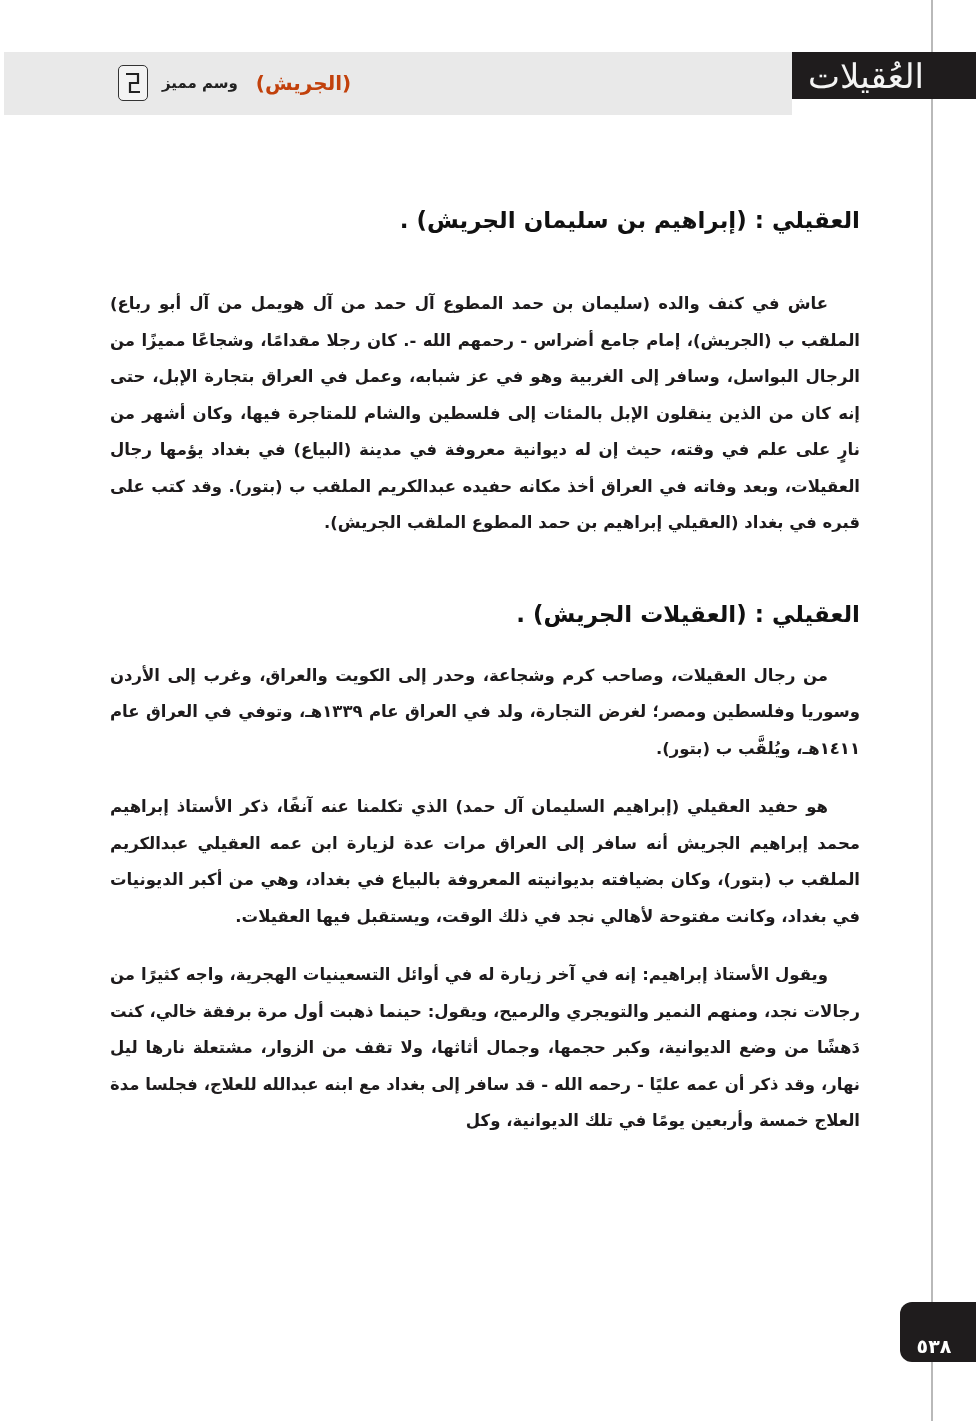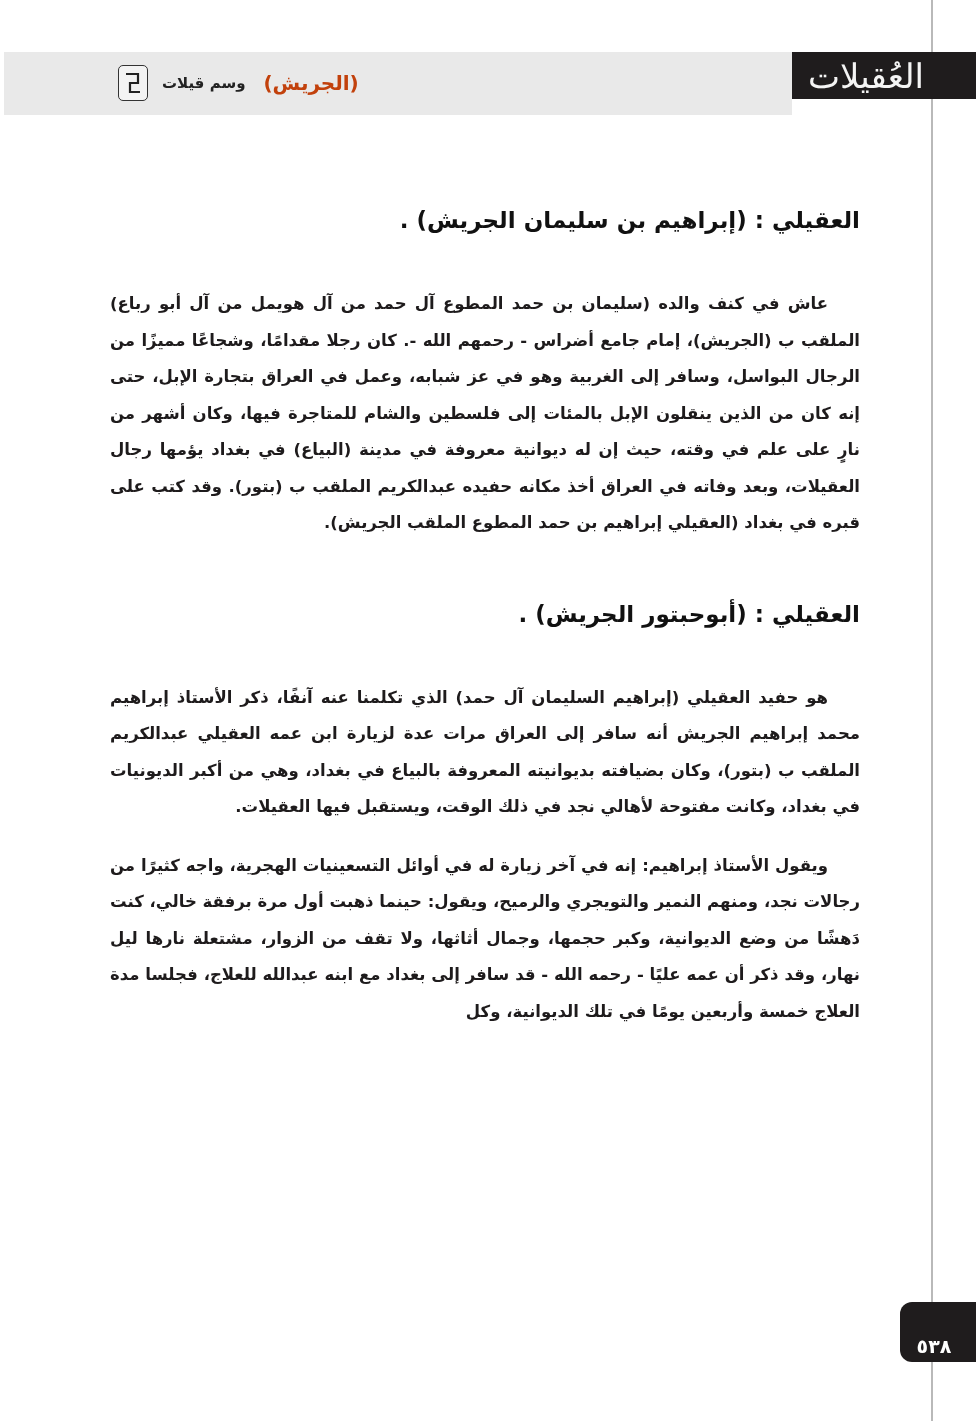--- a/index.html
+++ b/index.html
@@ -138,41 +138,42 @@
 <div class="margin-rule"></div>
 
 <div class="header-band"></div>
 
 <div class="header-meta">
   <div class="brand-mark">
     <svg width="20" height="26" viewBox="0 0 20 26">
       <path d="M3 4 H15 V13 H7 V22 H17" fill="none" stroke="#222" stroke-width="2.2" stroke-linejoin="miter"></path>
     </svg>
   </div>
-  <span class="header-caption">وسم قيلات</span>
+  <span class="header-caption">وسم مميز</span>
   <span class="header-tribe">(الجريش)</span>
 </div>
 
 <div class="header-logo">
   <span>العُقيلات</span>
 </div>
 
 <div class="content">
   <div>
     <h2 class="section-title">العقيلي : (إبراهيم بن سليمان الجريش) .</h2>
     <div class="gap-s"></div>
     <div class="gap-m"></div>
     <p class="para">عاش في كنف والده (سليمان بن حمد المطوع آل حمد من آل هويمل من آل أبو رباع) الملقب ب (الجريش)، إمام جامع أضراس - رحمهم الله -. كان رجلا مقدامًا، وشجاعًا مميزًا من الرجال البواسل، وسافر إلى الغربية وهو في عز شبابه، وعمل في العراق بتجارة الإبل، حتى إنه كان من الذين ينقلون الإبل بالمئات إلى فلسطين والشام للمتاجرة فيها، وكان أشهر من نارٍ على علم في وقته، حيث إن له ديوانية معروفة في مدينة (البياع) في بغداد يؤمها رجال العقيلات، وبعد وفاته في العراق أخذ مكانه حفيده عبدالكريم الملقب ب (بتور). وقد كتب على قبره في بغداد (العقيلي إبراهيم بن حمد المطوع الملقب الجريش).</p>
   </div>
 
   <div class="gap-l"></div>
 
   <div>
-    <h2 class="section-title">العقيلي : (أبوحبتور الجريش) .</h2>
+    <h2 class="section-title">العقيلي : (العقيلات الجريش) .</h2>
     <div class="gap-s"></div>
+    <p class="para">من رجال العقيلات، وصاحب كرم وشجاعة، وحدر إلى الكويت والعراق، وغرب إلى الأردن وسوريا وفلسطين ومصر؛ لغرض التجارة، ولد في العراق عام ١٣٣٩هـ، وتوفي في العراق عام ١٤١١هـ، ويُلقَّب ب (بتور).</p>
     <div class="gap-m"></div>
     <p class="para">هو حفيد العقيلي (إبراهيم السليمان آل حمد) الذي تكلمنا عنه آنفًا، ذكر الأستاذ إبراهيم محمد إبراهيم الجريش أنه سافر إلى العراق مرات عدة لزيارة ابن عمه العقيلي عبدالكريم الملقب ب (بتور)، وكان بضيافته بديوانيته المعروفة بالبياع في بغداد، وهي من أكبر الديونيات في بغداد، وكانت مفتوحة لأهالي نجد في ذلك الوقت، ويستقبل فيها العقيلات.</p>
     <div class="gap-m"></div>
     <p class="para">ويقول الأستاذ إبراهيم: إنه في آخر زيارة له في أوائل التسعينيات الهجرية، واجه كثيرًا من رجالات نجد، ومنهم النمير والتويجري والرميح، ويقول: حينما ذهبت أول مرة برفقة خالي، كنت دَهشًا من وضع الديوانية، وكبر حجمها، وجمال أثاثها، ولا تقف من الزوار، مشتعلة نارها ليل نهار، وقد ذكر أن عمه عليًا - رحمه الله - قد سافر إلى بغداد مع ابنه عبدالله للعلاج، فجلسا مدة العلاج خمسة وأربعين يومًا في تلك الديوانية، وكل</p>
   </div>
 </div>
 
 <div class="page-tab">
   <span>٥٣٨</span>
 </div>

